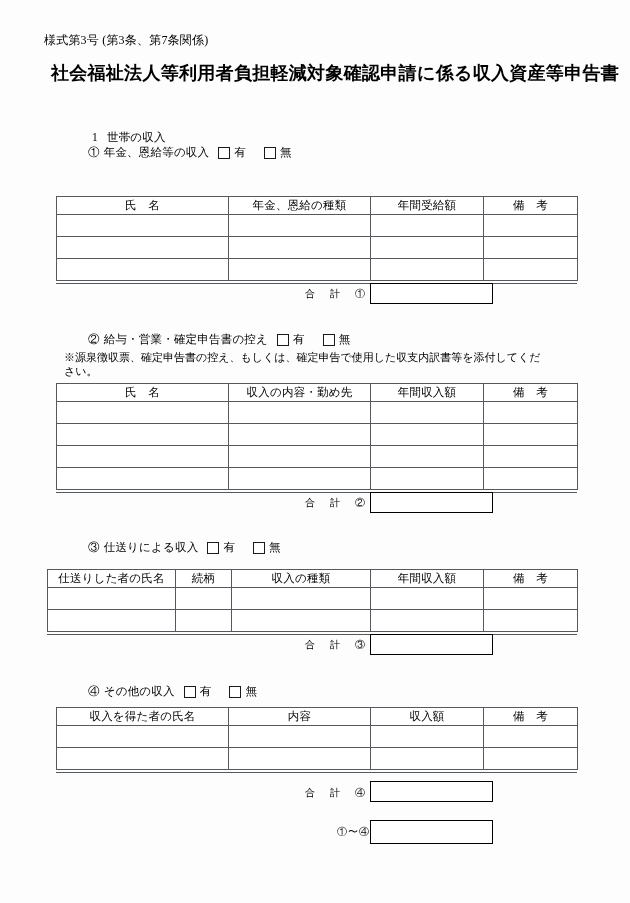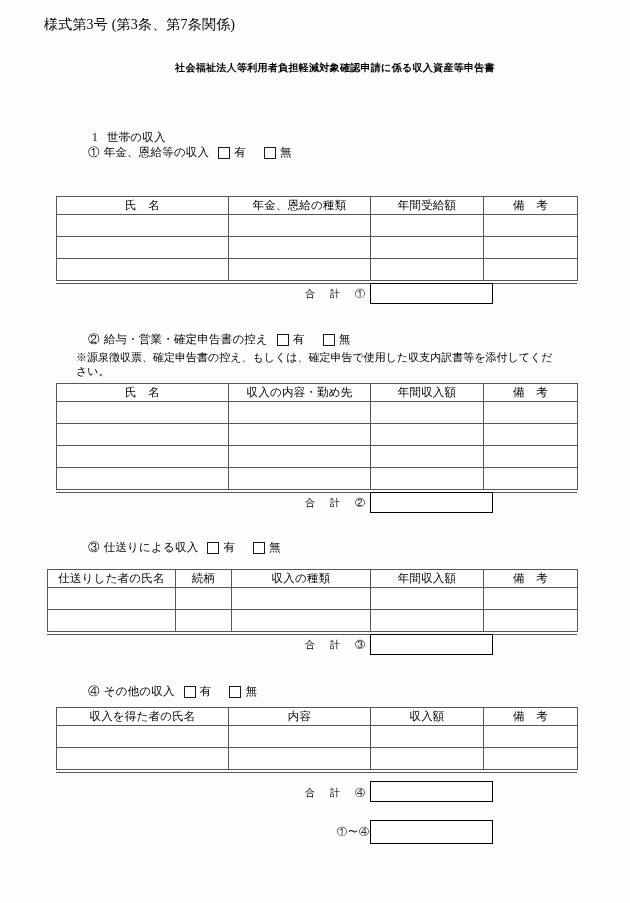--- a/index.html
+++ b/index.html
@@ -23,32 +23,32 @@
     left: 0; top: 0;
     width: 630px;
     height: 903px;
     background: #fdfdfd;
   }
 
   
   .form-no {
     position: absolute;
     left: 44px;
-    top: 16px;
-    font-size: 14px;
+    top: 32px;
+    font-size: 12px;
     letter-spacing: 0.2px;
     white-space: nowrap;
   }
   .doc-title {
     position: absolute;
     left: 0;
     top: 61px;
     width: 630px;
     text-align: center;
-    font-size: 10px;
+    font-size: 18px;
     font-weight: bold;
     letter-spacing: 0.3px;
     white-space: nowrap;
     padding-left: 40px;
     box-sizing: border-box;
   }
   .lead {
     position: absolute;
     left: 63px;
     top: 99px;
@@ -204,21 +204,21 @@
   <div class="total-box" style="left:370px; top:283px; width:123px; height:21px;"></div>
 
   <div class="subhead" style="left:88px; top:332px;">
     <span class="circ">②</span>
     <span class="lbl">給与・営業・確定申告書の控え</span>
     <span class="cbx"></span>
     <span class="cbx-txt">有</span>
     <span class="cbx"></span>
     <span class="cbx-txt last">無</span>
   </div>
-  <div class="note" style="left:76px; top:350px; width:525px;">※源泉徴収票、確定申告書の控え、もしくは、確定申告で使用した収支内訳書等を添付してくだ
+  <div class="note" style="left:64px; top:350px; width:525px;">※源泉徴収票、確定申告書の控え、もしくは、確定申告で使用した収支内訳書等を添付してくだ
   さい。</div>
 
   <table class="tbl" style="left:56px; top:383px; width:521px;">
     <colgroup>
         <col style="width:172px">
         <col style="width:142px">
         <col style="width:113px">
         <col style="width:94px">
       </colgroup>
     <thead>

